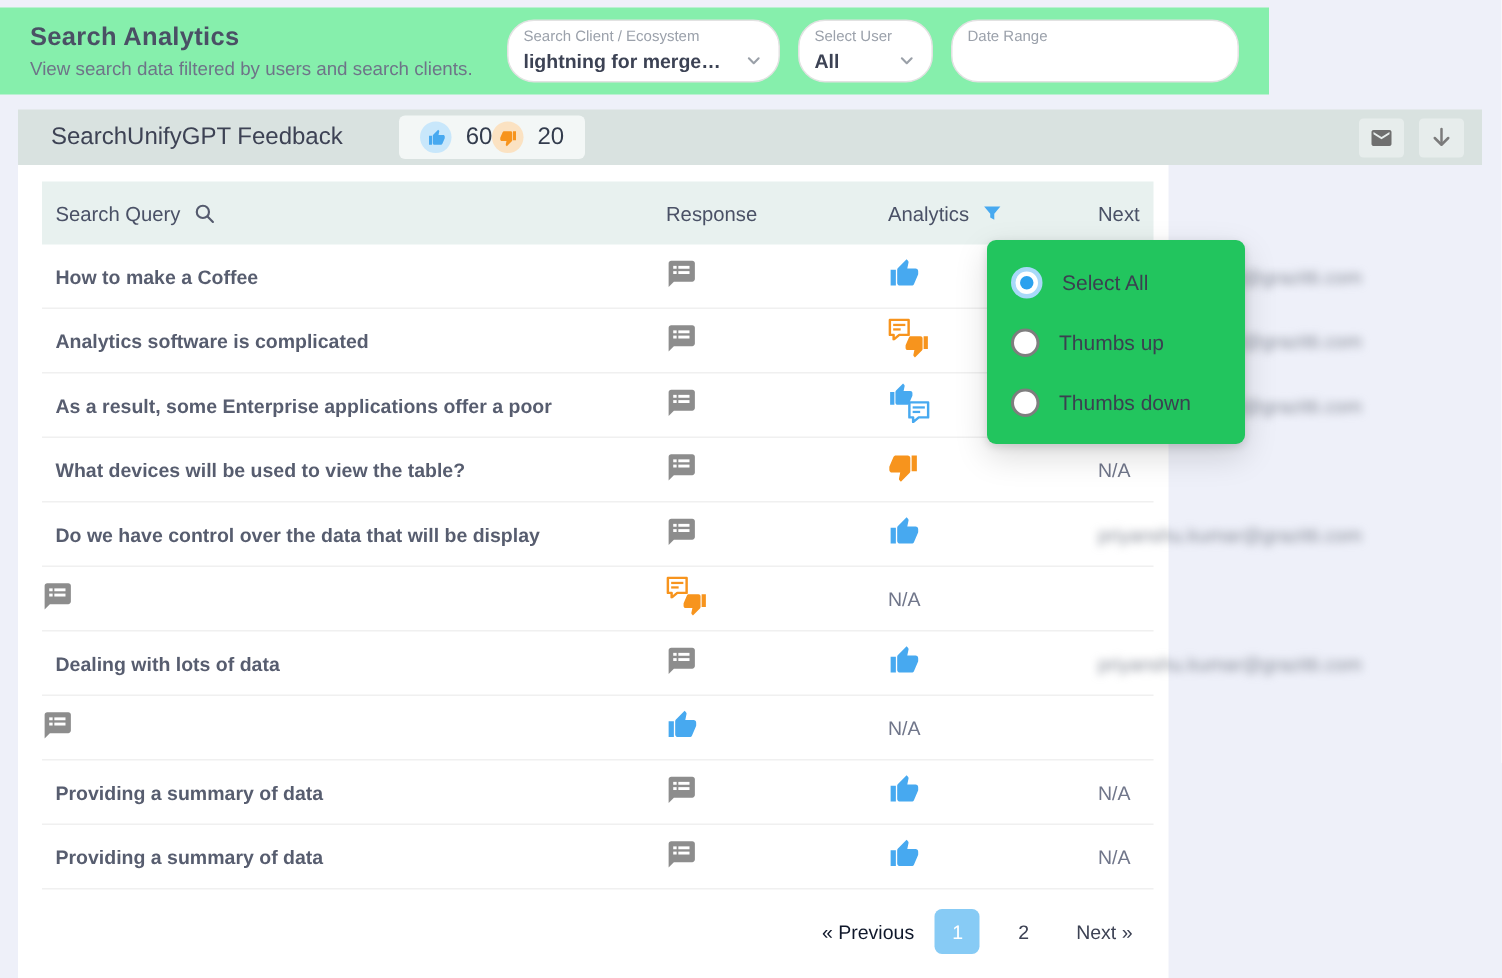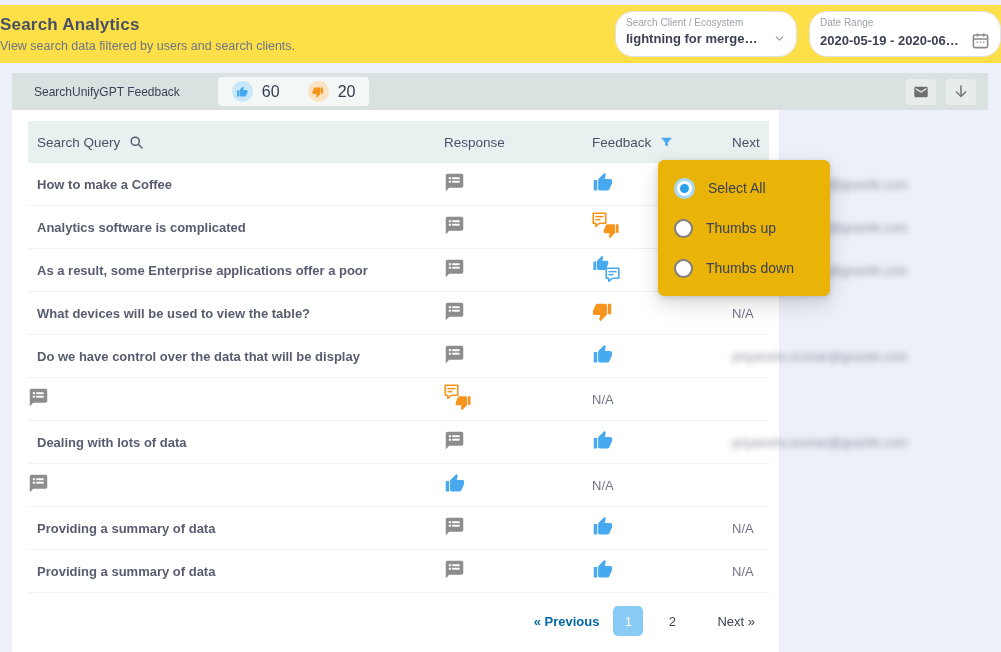--- a/index.html
+++ b/index.html
@@ -8,46 +8,46 @@
     background:#eef0f9;
     font-family:"Liberation Sans", sans-serif;
     position:relative;
     overflow:hidden;
     color:#575d6f;
   }
   svg { display:block; }
 
   
   .top-header{
-    position:absolute; top:5px; left:0; width:1001px; height:58px;
-    background:#fde047; display:flex; align-items:center;
-    justify-content:space-between; padding:0 0;
+    position:absolute; top:5px; left:0; width:846px; height:58px;
+    background:#86efac; display:flex; align-items:center;
+    justify-content:space-between; padding:0 20px;
   }
   .page-title{ font-size:17px; font-weight:700; color:#4a5065; letter-spacing:.2px; }
   .page-subtitle{ font-size:12.5px; color:#6e7488; margin-top:4px; }
   .filters{ display:flex; gap:12px; }
   .filter-box{
     border:1.5px solid #e2e2e2; border-radius:18px; background:#fff;
     padding:5px 10px 6px; cursor:pointer;
   }
   .fb-client{ width:182px; } .fb-user{ width:90px; } .fb-date{ width:192px; }
   .filter-label{ font-size:10px; color:#9ba1ab; margin-bottom:3px; white-space:nowrap; }
   .filter-value-row{ display:flex; align-items:center; justify-content:space-between; gap:8px; }
   .filter-value{ font-size:13px; color:#3c4254; font-weight:700; white-space:nowrap;
     overflow:hidden; text-overflow:ellipsis; }
 
   
   .feedback-bar{
     position:absolute; top:73px; left:12px; width:976px; height:37px;
     background:#d9e2e0; display:flex; align-items:center; padding:0 12px 0 22px;
   }
-  .feedback-title{ font-size:12px; color:#3d4254; }
+  .feedback-title{ font-size:16px; color:#3d4254; }
   .counts-pill{
     margin-left:38px; background:#f3f7f6; border-radius:4px; height:29px;
-    padding:0 14px; display:flex; align-items:center; gap:28px;
+    padding:0 14px; display:flex; align-items:center; 
   }
   .count-group{ display:flex; align-items:center; gap:9px; }
   .count-circle{ width:21px; height:21px; border-radius:50%;
     display:flex; align-items:center; justify-content:center; }
   .up-circle{ background:#c8e7fb; }
   .down-circle{ background:#fbe2c2; }
   .count-value{ font-size:16px; color:#333c4d; }
   .bar-actions{ margin-left:auto; display:flex; gap:10px; }
   .bar-btn{ width:30px; height:26px; background:#e7edec; border-radius:3px;
     display:flex; align-items:center; justify-content:center; cursor:pointer; }
@@ -76,29 +76,29 @@
   .reaction-ic{ display:inline-block; line-height:0; }
   .ric{ position:relative; width:28px; height:27px; display:inline-block; }
   .ric .tl{ position:absolute; top:0; left:0; line-height:0; }
   .ric .br{ position:absolute; bottom:0; right:0; line-height:0; }
 
   
   .pagination{
     height:56px; display:flex; align-items:center; justify-content:flex-end;
     gap:14px; padding-right:14px; font-size:13px;
   }
-  .pg-prev{ color:#0369a1; cursor:pointer;font-weight:bold; }
+  .pg-prev{ color:#0f172a; cursor:pointer; }
   .pg-page{ min-width:30px; height:30px; display:flex; align-items:center;
     justify-content:center; color:#3d4254; cursor:pointer; }
   .pg-page.active{ background:#87cbf5; color:#fff; border-radius:5px; }
-  .pg-next{ color:#3d4254; cursor:pointer; margin-left:16px; }
+  .pg-next{ color:#3d4254; cursor:pointer; margin-left:6px; }
 
   
   .popup{
-    position:absolute; top:160px; left:658px; width:172px; background:#eab308;
+    position:absolute; top:160px; left:658px; width:172px; background:#22c55e;
     border-radius:6px; padding:8px 0; z-index:20;
     box-shadow:0 2px 6px rgba(0,0,0,.13), 0 8px 22px rgba(0,0,0,.15);
   }
   .popup-item{ display:flex; align-items:center; gap:13px; height:40px;
     padding:0 16px; font-size:14px; color:#3a4150; cursor:pointer; }
   .radio{ width:19px; height:19px; border-radius:50%; border:2px solid #7e7e7e;
     background:#fff; flex:none; position:relative; }
   .radio.selected{ width:21px; height:21px; border:3.5px solid #a9d9f9; }
   .radio.selected::after{ content:""; position:absolute; inset:3px;
     border-radius:50%; background:#2aa1ee; }
@@ -116,32 +116,33 @@
       <div class="filter-label">Search Client / Ecosystem</div>
       <div class="filter-value-row">
         <span class="filter-value">lightning for merged pack...</span>
         <span>
           <svg width="13" height="13" viewBox="0 0 24 24" fill="none" stroke="#9aa0a8" stroke-width="2.6" stroke-linecap="round" stroke-linejoin="round">
               <path d="M6 9l6 6 6-6"></path>
             </svg>
         </span>
       </div>
     </div>
-    <div class="filter-box fb-date">
-      <div class="filter-label">Date Range</div>
+    <div class="filter-box fb-user">
+      <div class="filter-label">Select User</div>
       <div class="filter-value-row">
-        <span class="filter-value">2020-05-19 - 2020-06-18</span>
+        <span class="filter-value">All</span>
         <span>
-          <svg width="19" height="19" viewBox="0 0 24 24" fill="none" stroke="#8a8a8a" stroke-width="2">
-              <rect x="3" y="5" width="18" height="16" rx="2"></rect>
-              <path d="M3 10h18M8 3v4M16 3v4"></path>
-              <path d="M7 14h2M11 14h2M15 14h2" stroke-width="1.7"></path>
+          <svg width="13" height="13" viewBox="0 0 24 24" fill="none" stroke="#9aa0a8" stroke-width="2.6" stroke-linecap="round" stroke-linejoin="round">
+              <path d="M6 9l6 6 6-6"></path>
             </svg>
         </span>
       </div>
+    </div>
+    <div class="filter-box fb-date">
+      <div class="filter-label">Date Range</div>
     </div>
   </div>
 </div>
 
 <div class="feedback-bar">
   <span class="feedback-title">SearchUnifyGPT Feedback</span>
   <div class="counts-pill">
     <div class="count-group">
       <span class="count-circle up-circle">
         <svg width="12" height="12" viewBox="0 0 24 24">
@@ -186,21 +187,21 @@
         <svg width="15" height="15" viewBox="0 0 24 24" fill="none" stroke="#555b6e" stroke-width="2.3">
             <circle cx="10" cy="10" r="6.5"></circle>
             <path d="M15.2 15.2l5.5 5.5" stroke-linecap="round"></path>
           </svg>
       </span>
     </div>
     <div class="th">
       <span>Response</span>
     </div>
     <div class="th">
-      <span>Feedback</span>
+      <span>Analytics</span>
       <span>
         <svg width="13" height="13" viewBox="0 0 24 24">
             <path fill="#47A9F0" d="M2 3h20l-7.5 9v7.5l-5-3V12z"></path>
           </svg>
       </span>
     </div>
     <div class="th">
       <span>Next</span>
     </div>
   </div>

